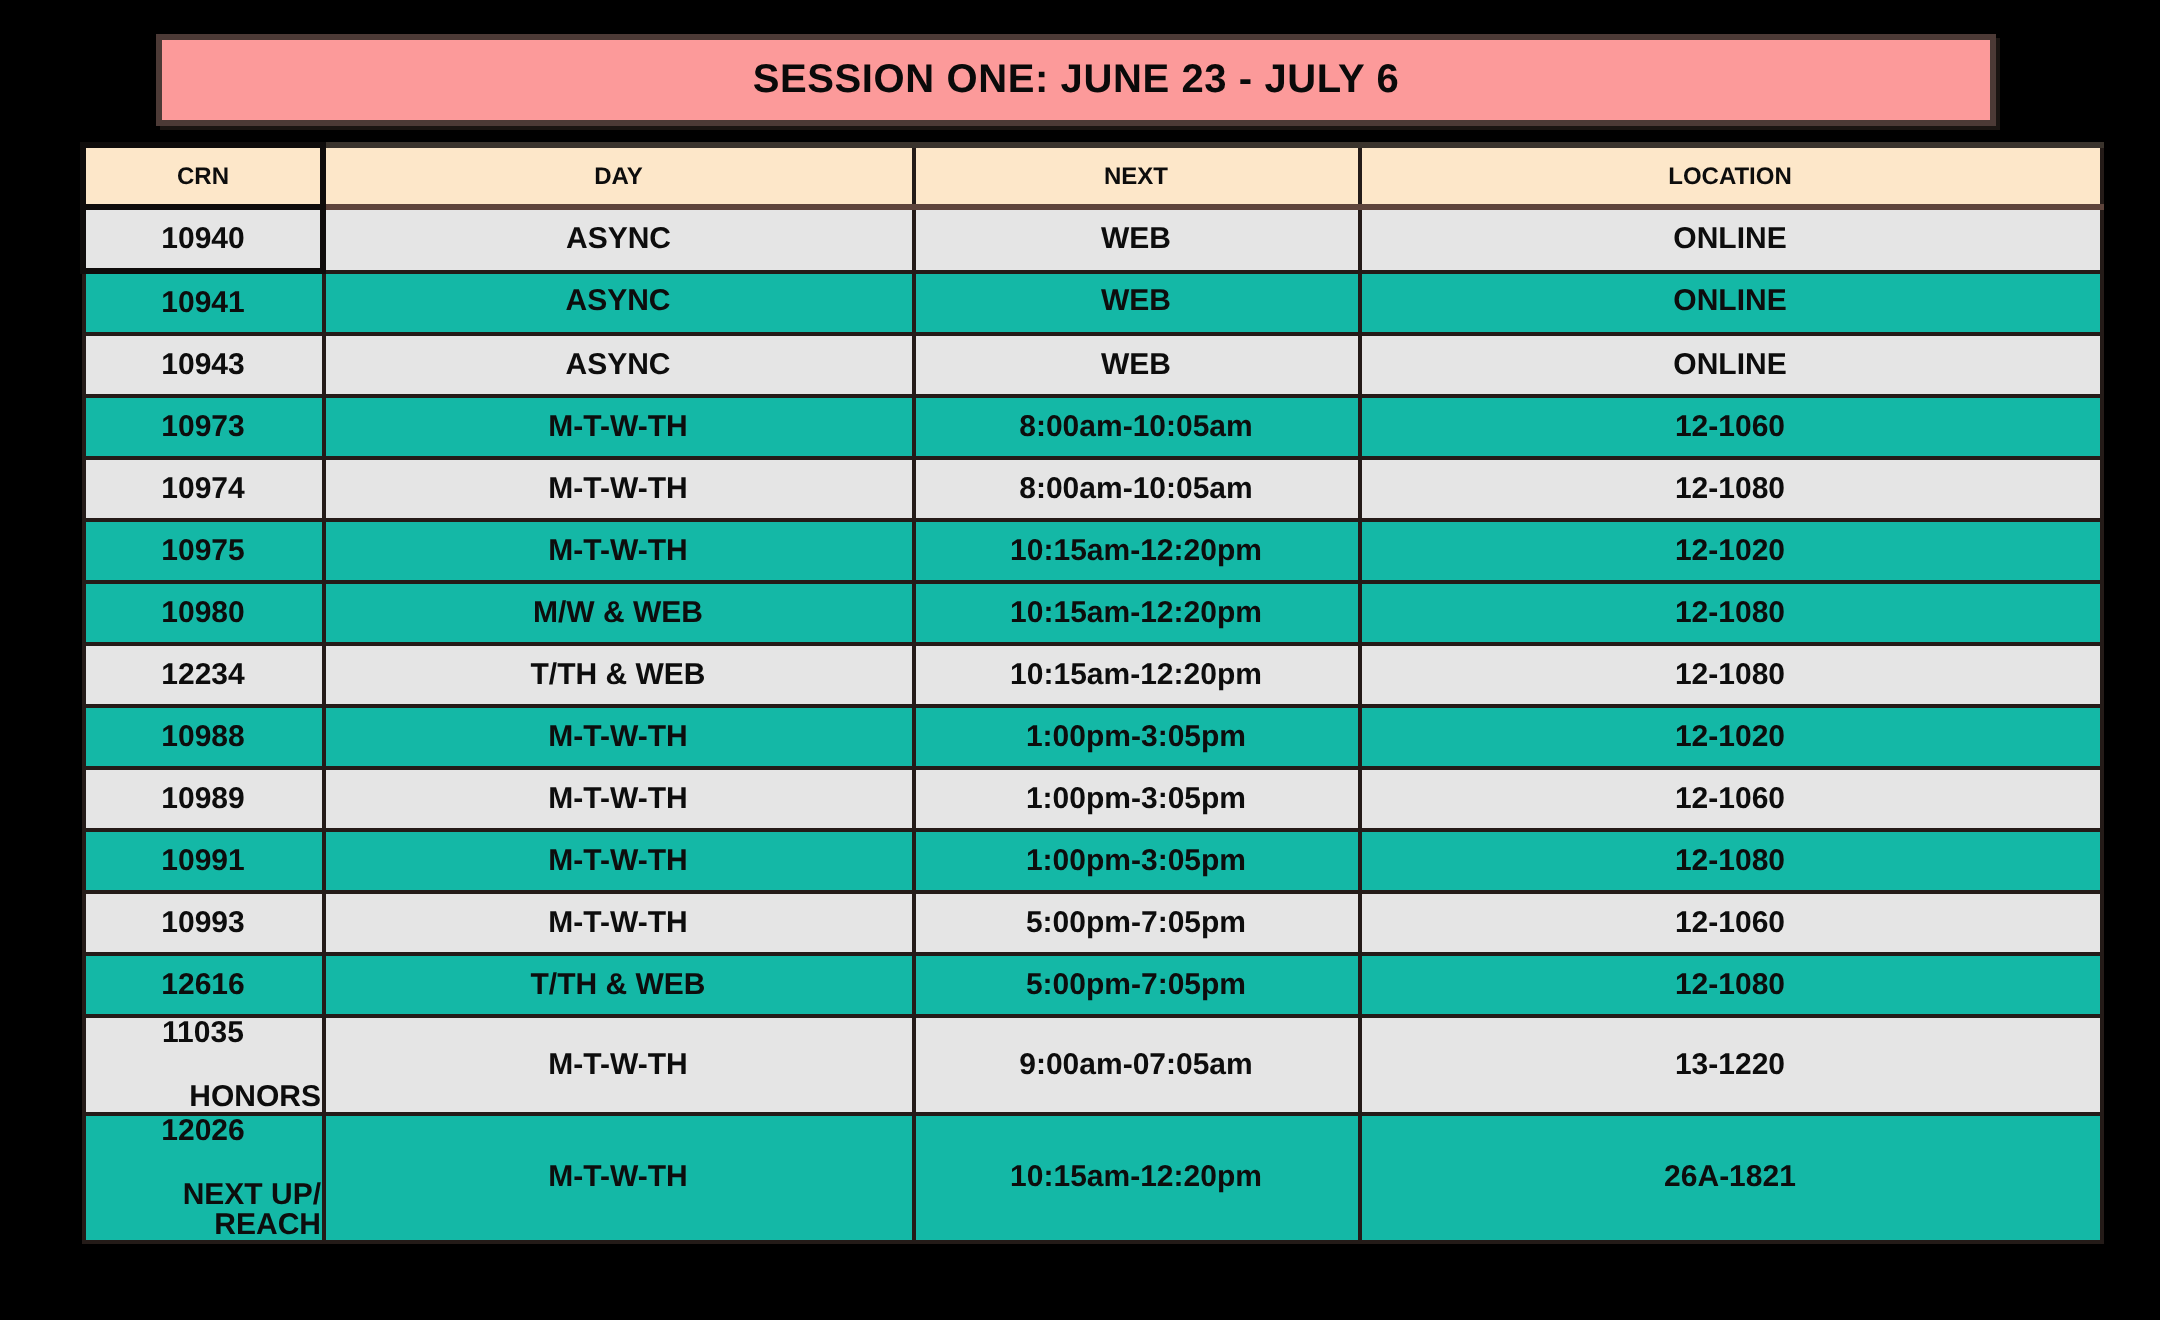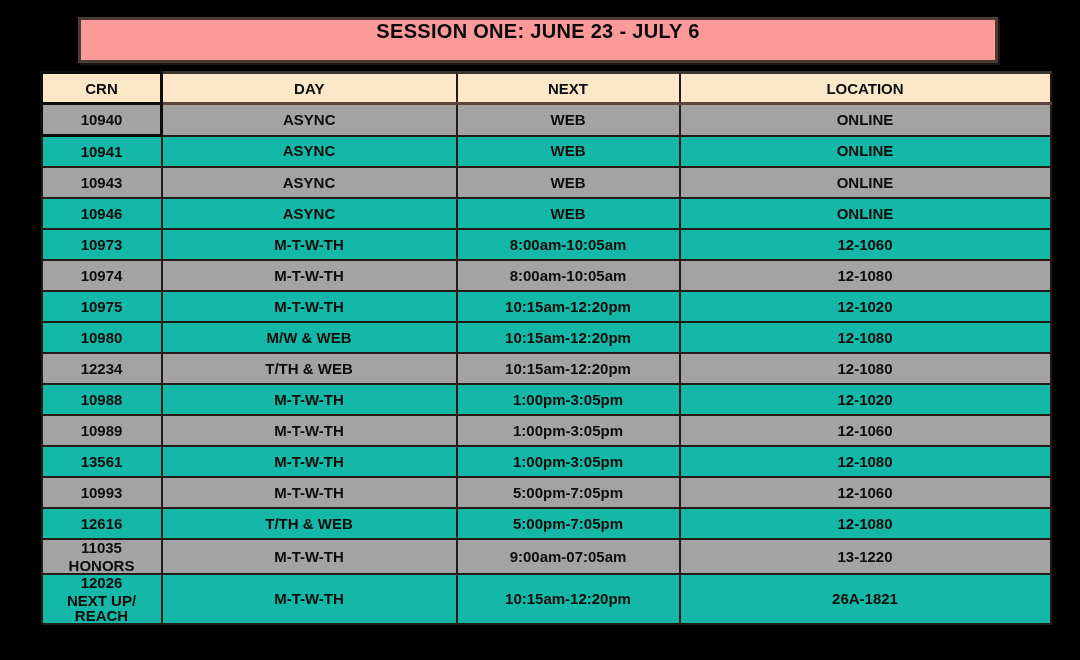--- a/index.html
+++ b/index.html
@@ -20,21 +20,21 @@
   .banner {
     position: absolute;
     left: 78px;
     top: 17px;
     width: 914px;
     height: 40px;
     background: #FC9A9A;
     border: 3px solid #4C3A36;
     box-shadow: 2px 2px 0 #1a1512;
     display: flex;
-    align-items: flex-start;
+    align-items: center;
     justify-content: center;
   }
   .banner-title {
     font-weight: bold;
     font-size: 20px;
     color: #0a0a0a;
     letter-spacing: 0.3px;
     white-space: nowrap;
   }
 
@@ -57,38 +57,38 @@
     text-align: center;
     vertical-align: middle;
     color: #0d0d0d;
     font-weight: bold;
     padding: 0;
     overflow: hidden;
   }
   thead th {
     background: #FDE7C9;
     height: 28px;
-    font-size: 15px;
+    font-size: 12px;
     border-top: 3px solid #3A332C;
     border-bottom: 3px solid #5E443C;
   }
   thead th:first-child {
     border: 3px solid #0F0C0B;
   }
   tbody td {
     height: 29px;
     font-size: 15px;
   }
-  tr.pink  td { background: #a3a3a3; }
+  tr.pink  td { background: #e5e5e5; }
   tr.cream td { background: #14b8a6; }
   td.sel {
     border: 3px solid #0F0C0B;
   }
   .cell-main { line-height: 1.05; }
-  .cell-note { line-height: 1; font-weight: bold; margin-top: 2px; }
+  .cell-note { line-height: 1; font-weight: bold; margin-top: 16px; text-align: right; }
   tbody tr:nth-child(17) .cell-note { font-size: 10px; letter-spacing: 0.2px; }
   tbody tr:nth-child(18) .cell-note { font-size: 12px; letter-spacing: 0.2px; }
   tbody tr:nth-child(17) td { height: 31px; }
   tbody tr:nth-child(18) td { height: 34px; }
 </style>
 </head>
 <body>
 
 <div class="stage">
 
@@ -149,34 +149,20 @@
           </td>
           <td>
             <div class="cell-main">WEB</div>
           </td>
           <td>
             <div class="cell-main">ONLINE</div>
           </td>
         </tr>
         <tr class="cream">
           <td>
-            <div class="cell-main">10946</div>
-          </td>
-          <td>
-            <div class="cell-main">ASYNC</div>
-          </td>
-          <td>
-            <div class="cell-main">WEB</div>
-          </td>
-          <td>
-            <div class="cell-main">ONLINE</div>
-          </td>
-        </tr>
-        <tr class="cream">
-          <td>
             <div class="cell-main">10973</div>
           </td>
           <td>
             <div class="cell-main">M-T-W-TH</div>
           </td>
           <td>
             <div class="cell-main">8:00am-10:05am</div>
           </td>
           <td>
             <div class="cell-main">12-1060</div>
@@ -261,21 +247,21 @@
           </td>
           <td>
             <div class="cell-main">1:00pm-3:05pm</div>
           </td>
           <td>
             <div class="cell-main">12-1060</div>
           </td>
         </tr>
         <tr class="cream">
           <td>
-            <div class="cell-main">13561</div>
+            <div class="cell-main">10991</div>
           </td>
           <td>
             <div class="cell-main">M-T-W-TH</div>
           </td>
           <td>
             <div class="cell-main">1:00pm-3:05pm</div>
           </td>
           <td>
             <div class="cell-main">12-1080</div>
           </td>

